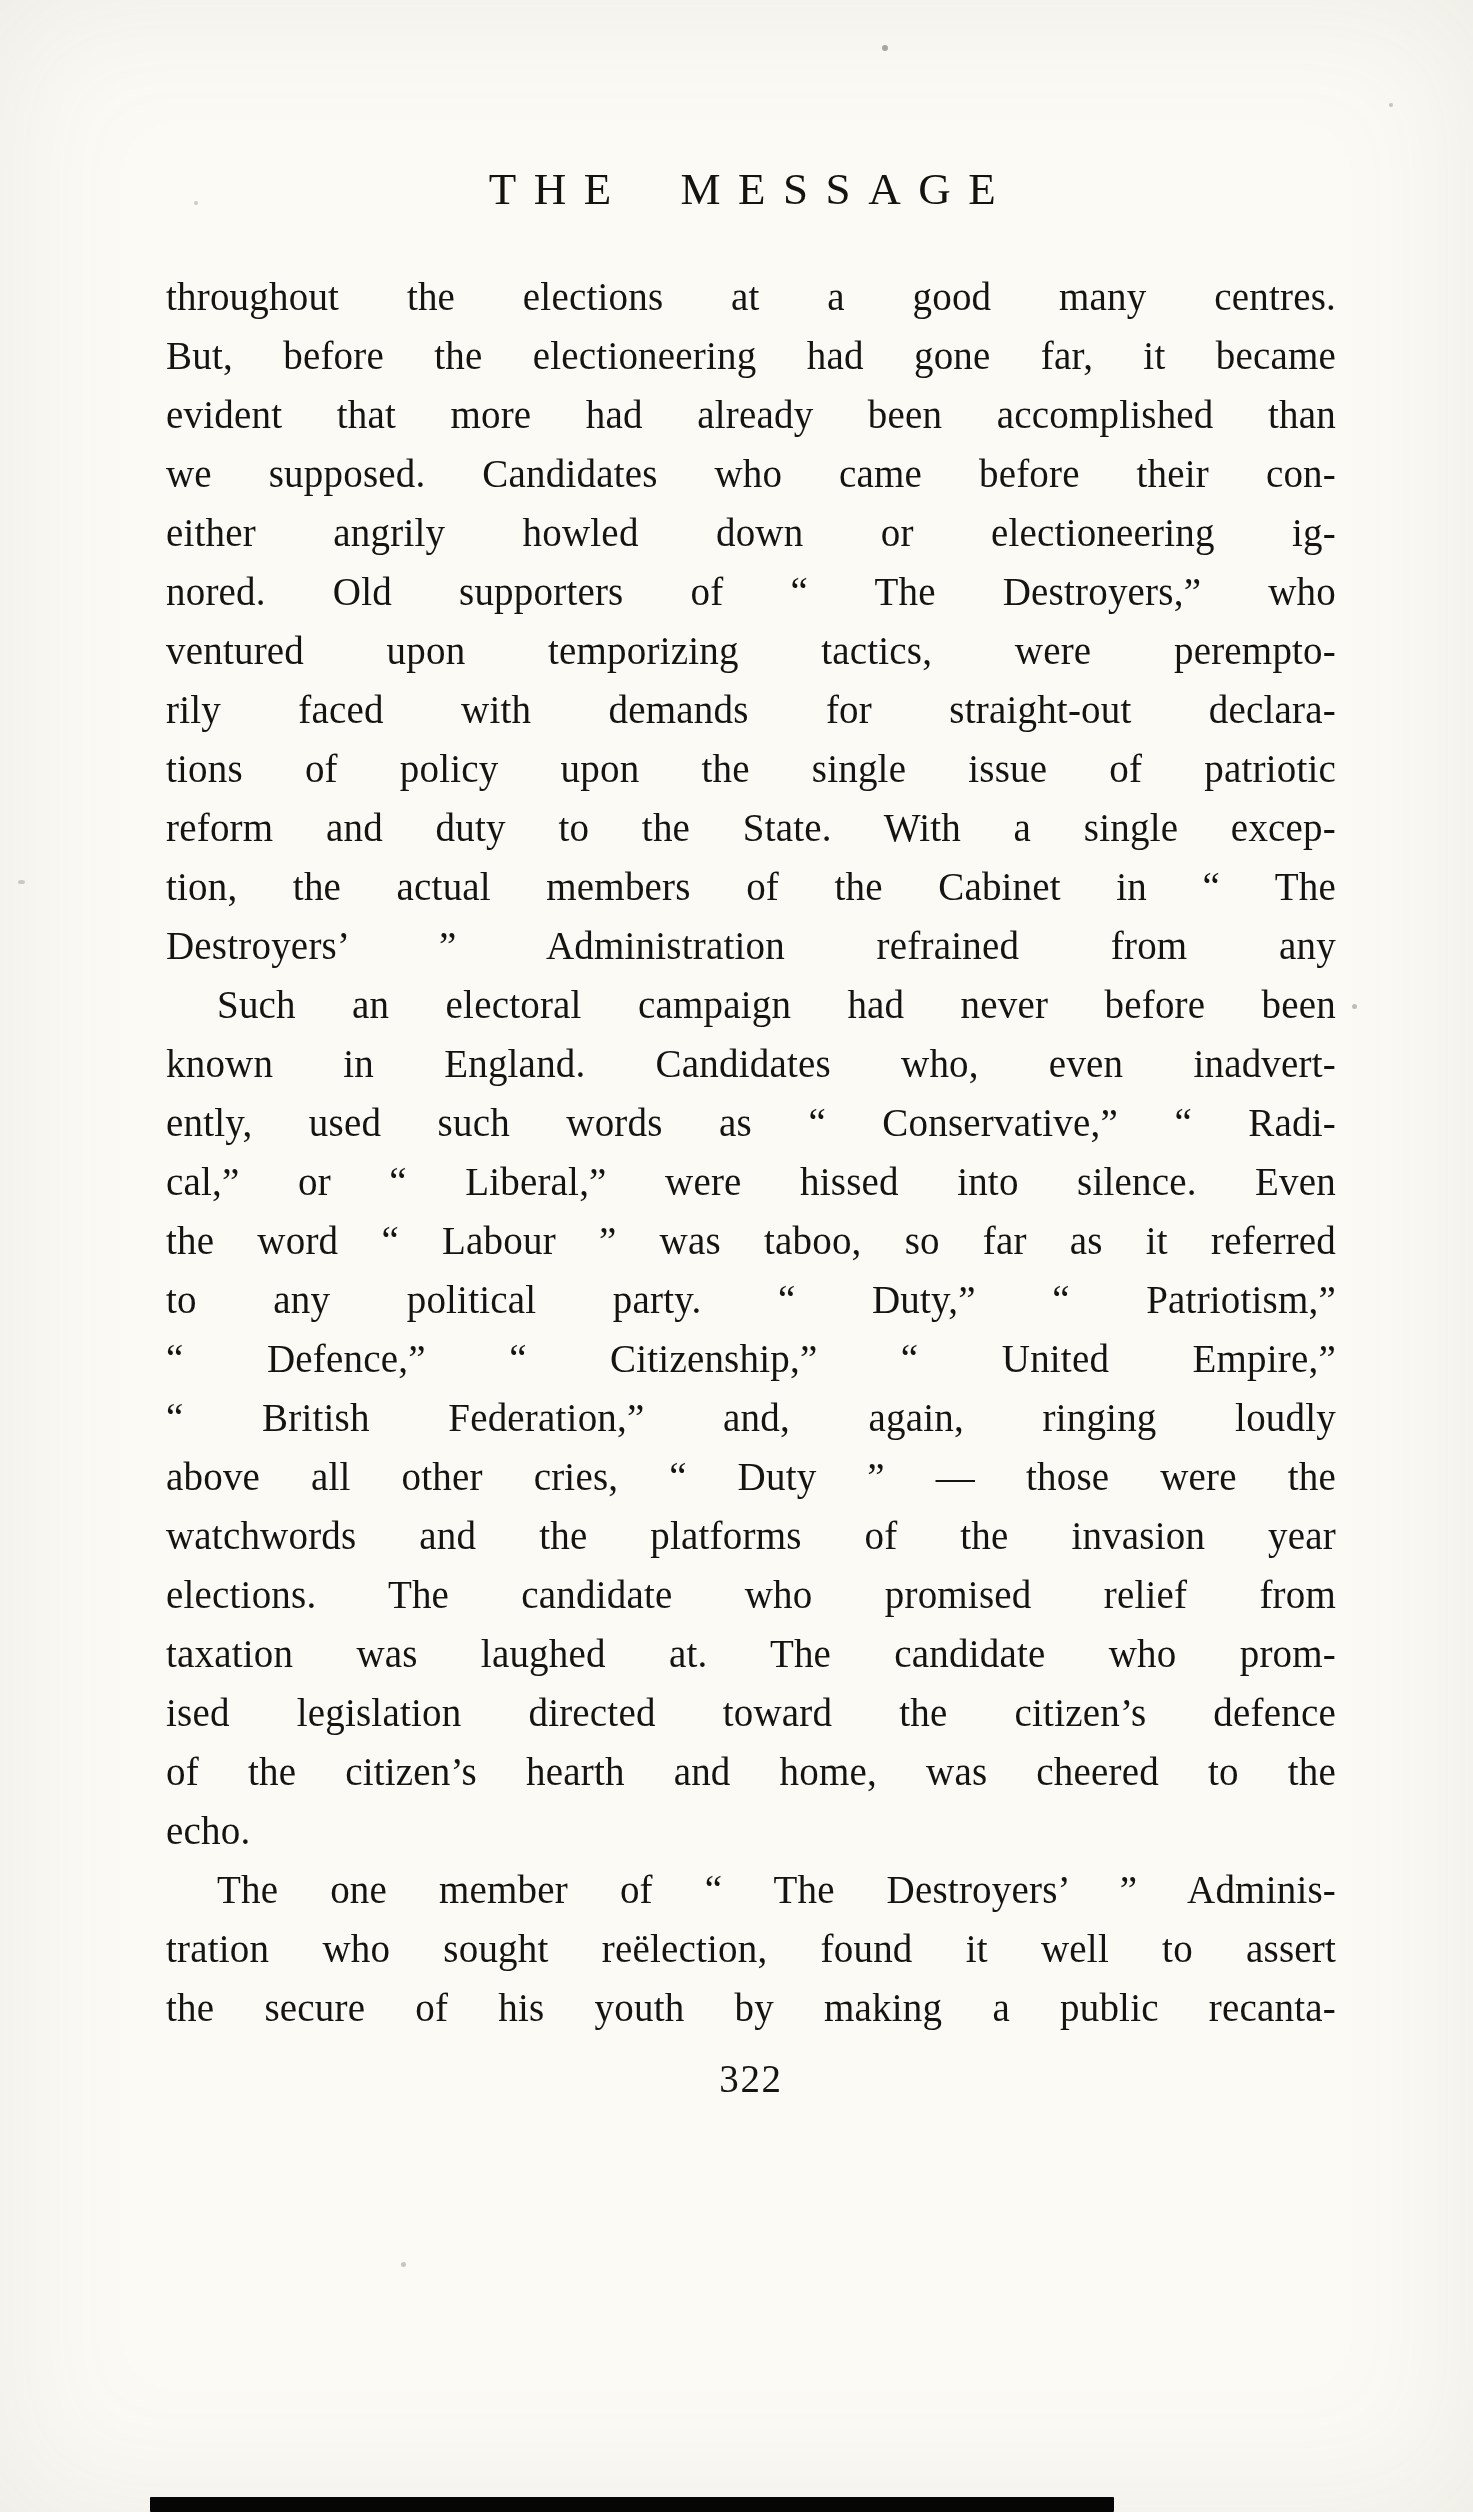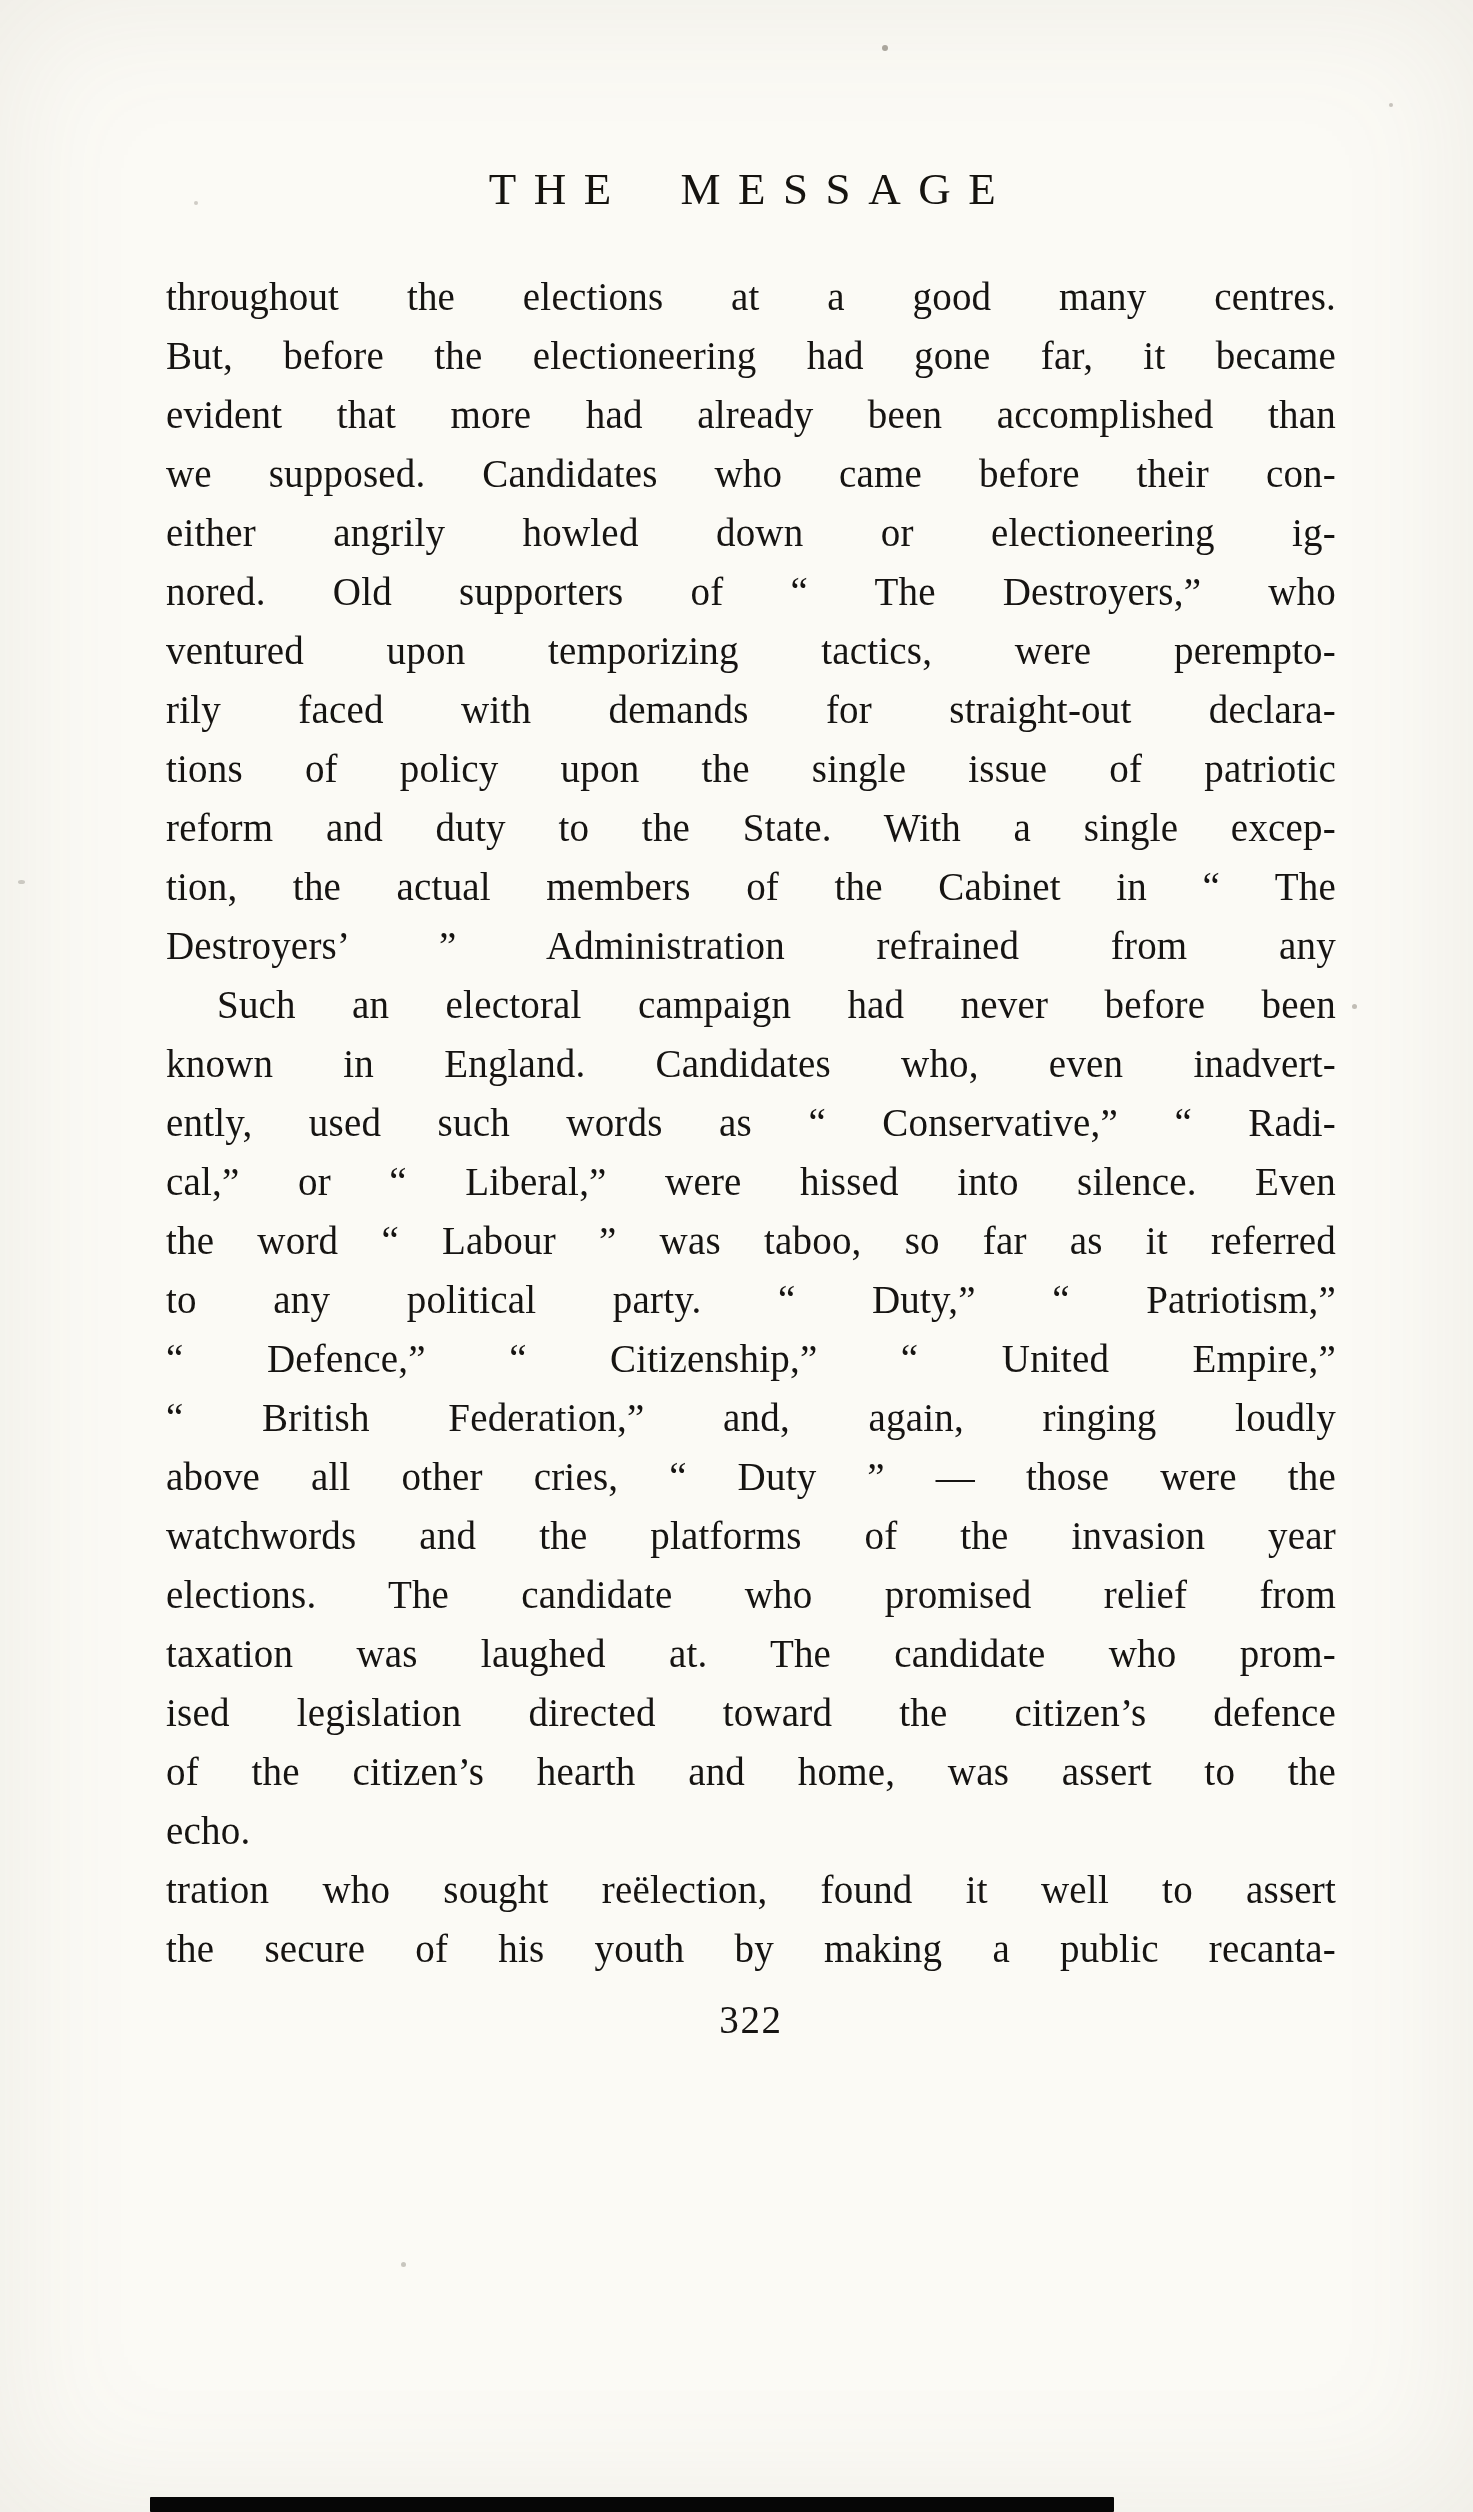--- a/index.html
+++ b/index.html
@@ -119,22 +119,23 @@
         <div class="line">cal,” or “ Liberal,” were hissed into silence. Even</div>
         <div class="line">the word “ Labour ” was taboo, so far as it referred</div>
         <div class="line">to any political party. “ Duty,” “ Patriotism,”</div>
         <div class="line">“ Defence,” “ Citizenship,” “ United Empire,”</div>
         <div class="line">“ British Federation,” and, again, ringing loudly</div>
         <div class="line">above all other cries, “ Duty ” — those were the</div>
         <div class="line">watchwords and the platforms of the invasion year</div>
         <div class="line">elections. The candidate who promised relief from</div>
         <div class="line">taxation was laughed at. The candidate who prom-</div>
         <div class="line">ised legislation directed toward the citizen’s defence</div>
-        <div class="line">of the citizen’s hearth and home, was assert to the</div>
+        <div class="line">of the citizen’s hearth and home, was cheered to the</div>
         <div class="line flush">echo.</div>
+        <div class="line indent">The one member of “ The Destroyers’ ” Adminis-</div>
         <div class="line">tration who sought reëlection, found it well to assert</div>
         <div class="line">the secure of his youth by making a public recanta-</div>
       </div>
 
     <div class="page-number">322</div>
   </div>
 
   <div class="scan-bar"></div>
 </div>
 

